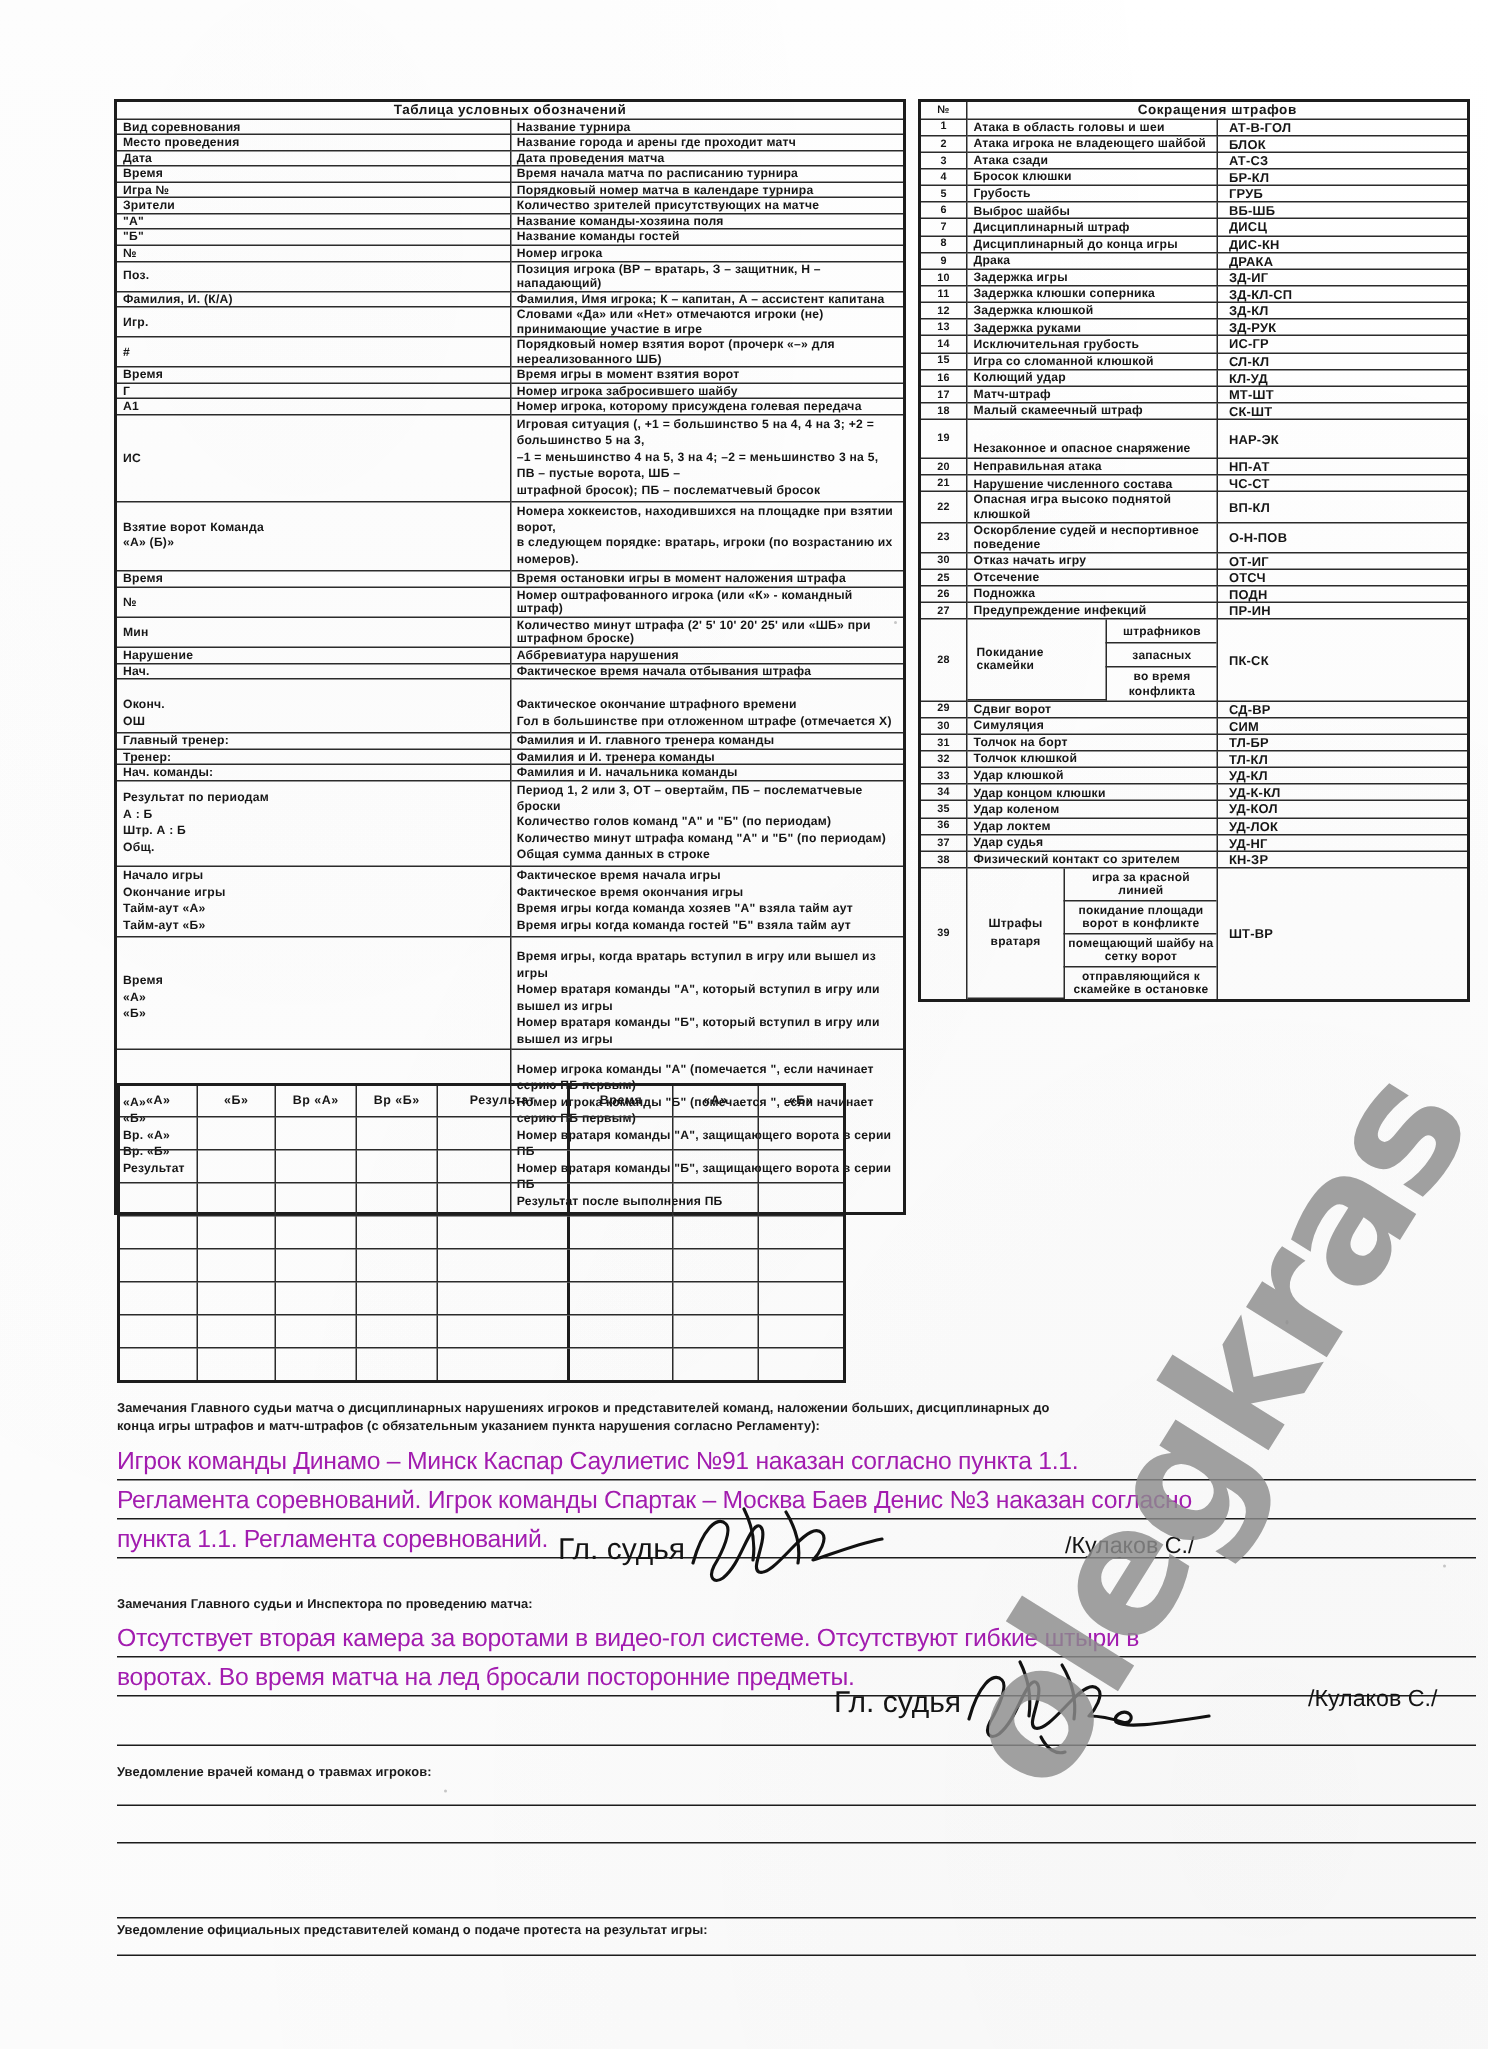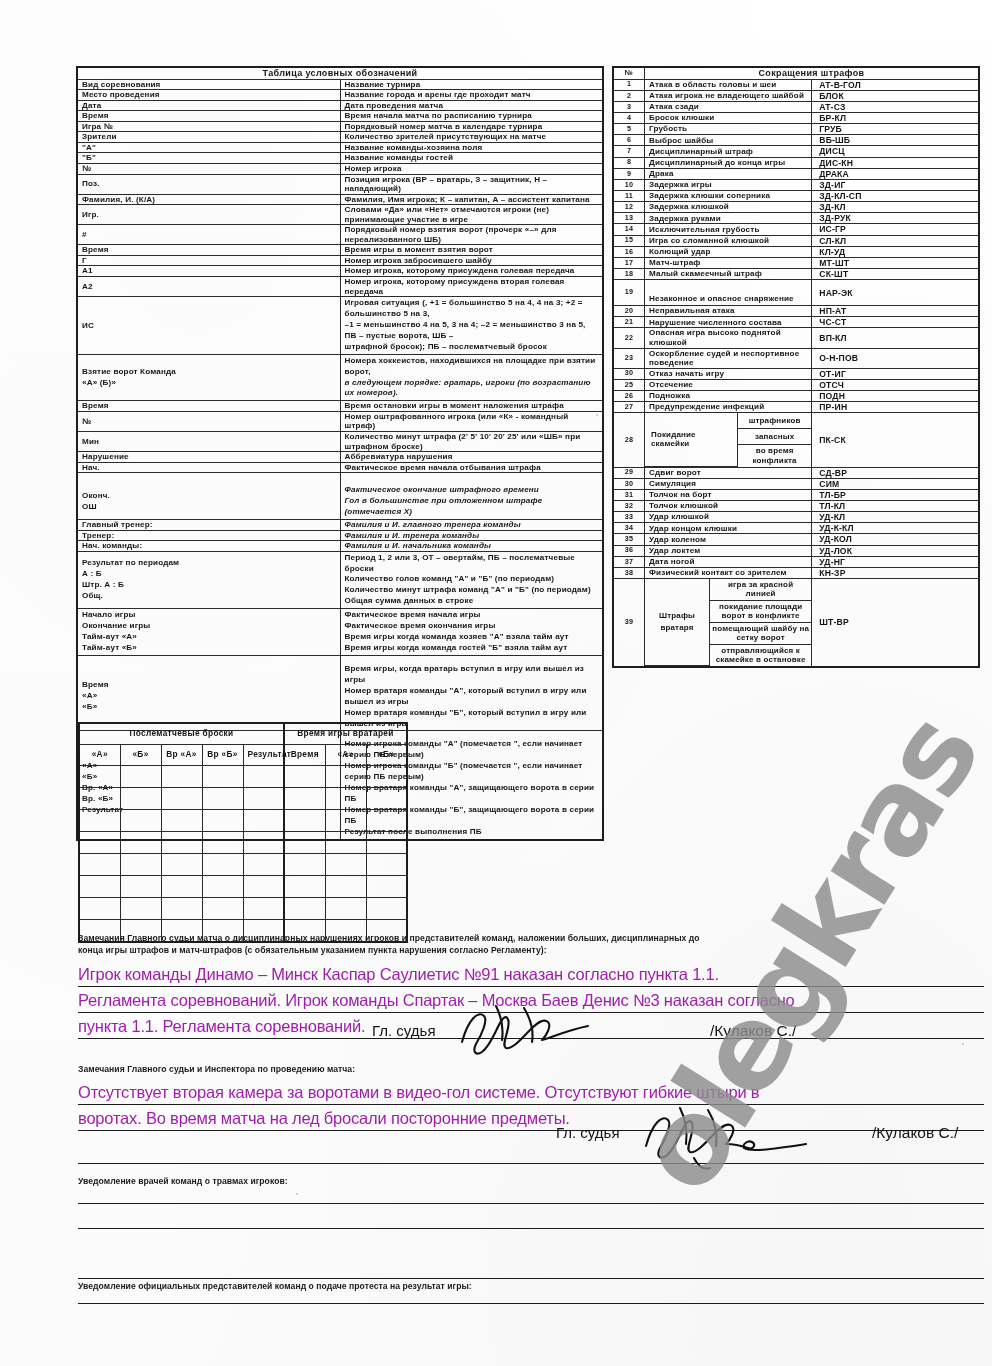--- a/index.html
+++ b/index.html
@@ -77,21 +77,21 @@
     letter-spacing: .04em;
     margin-left: 42px;
   }
   .outer { border: 2px solid #1d1d1d; }
 
   
   #legend-table { left: 76px; top: 66px; width: 528px; }
   #legend-table td.key { width: 108px; }
   #legend-table td.desc { }
   #legend-table td.multi { line-height: 1.35; padding-top: 1px; padding-bottom: 1px; }
-  .ital { font-style: italic; }
+  .ital { }
 
   
   #penalty-table { left: 612px; top: 66px; width: 368px; }
   #penalty-table td.num { width: 22px; text-align: center; font-size: 7.2px; }
   #penalty-table td.name { }
   #penalty-table td.abbr { width: 74px; font-size: 8.6px; padding-left: 7px; }
   .subwrap { border-collapse: collapse; width: 100%; table-layout: fixed; }
   .subwrap td { border: 0; border-bottom: 1px solid #2b2b2b; text-align: center; font-size: 8px;
     font-weight: 700; padding: 1px 2px; height: 13px; }
   .subwrap tr:last-child td { border-bottom: 0; }
@@ -129,21 +129,21 @@
     white-space: nowrap;
     letter-spacing: -.2px;
   }
   .rule {
     position: absolute;
     left: 78px;
     height: 0;
     border-top: 1.6px solid #1c1c1c;
     width: 906px;
   }
-  .sig-label { position: absolute; font-size: 15px; }
+  .sig-label { position: absolute; font-size: 20px; }
   .sig-name  { position: absolute; font-size: 15.5px; }
   .signature { position: absolute; pointer-events: none; }
   .signature svg { overflow: visible; }
   .sig-path { fill: none; stroke: #111; stroke-width: 2.1; stroke-linecap: round; stroke-linejoin: round; }
 </style>
 </head>
 <body>
 
 <div id="page">
 
@@ -211,24 +211,20 @@
         <td class="key">Время</td>
         <td class="desc">Время игры в момент взятия ворот</td>
       </tr>
       <tr>
         <td class="key">Г</td>
         <td class="desc">Номер игрока забросившего шайбу</td>
       </tr>
       <tr>
         <td class="key">А1</td>
         <td class="desc">Номер игрока, которому присуждена голевая передача</td>
-      </tr>
-      <tr>
-        <td class="key">А2</td>
-        <td class="desc">Номер игрока, которому присуждена вторая голевая передача</td>
       </tr>
 
       <tr>
         <td class="key">ИС</td>
         <td class="desc multi">
           <div>Игровая ситуация (, +1 = большинство 5 на 4, 4 на 3;  +2 = большинство 5 на 3,</div>
           <div>–1 = меньшинство 4 на 5, 3 на 4; –2 = меньшинство 3 на 5, ПВ – пустые ворота, ШБ –</div>
           <div>штрафной бросок); ПБ – послематчевый бросок</div>
         </td>
       </tr>
@@ -556,21 +552,21 @@
           <td class="name">Удар коленом</td>
           <td class="abbr">УД-КОЛ</td>
         </tr>
       <tr>
           <td class="num">36</td>
           <td class="name">Удар локтем</td>
           <td class="abbr">УД-ЛОК</td>
         </tr>
       <tr>
           <td class="num">37</td>
-          <td class="name">Дата ногой</td>
+          <td class="name">Удар судья</td>
           <td class="abbr">УД-НГ</td>
         </tr>
       <tr>
           <td class="num">38</td>
           <td class="name">Физический контакт со зрителем</td>
           <td class="abbr">КН-ЗР</td>
         </tr>
 
       <tr>
         <td class="num">39</td>
@@ -597,24 +593,20 @@
             </table>
         </td>
         <td class="abbr">ШТ-ВР</td>
       </tr>
     </tbody>
   </table>
 
   <table class="tbl outer" id="shootout-table">
     <tbody>
       <tr>
-        <td colspan="5" class="hdr">Послематчевые   броски</td>
-        <td colspan="3" class="hdr thick-left">Время игры вратарей</td>
-      </tr>
-      <tr>
         <td class="colA hdr">«А»</td>
         <td class="colB hdr">«Б»</td>
         <td class="colVA hdr">Вр «А»</td>
         <td class="colVB hdr">Вр «Б»</td>
         <td class="colRes hdr">Результат</td>
         <td class="colT hdr thick-left">Время</td>
         <td class="colGA hdr">«А»</td>
         <td class="colGB hdr">«Б»</td>
       </tr>
       <tr>

